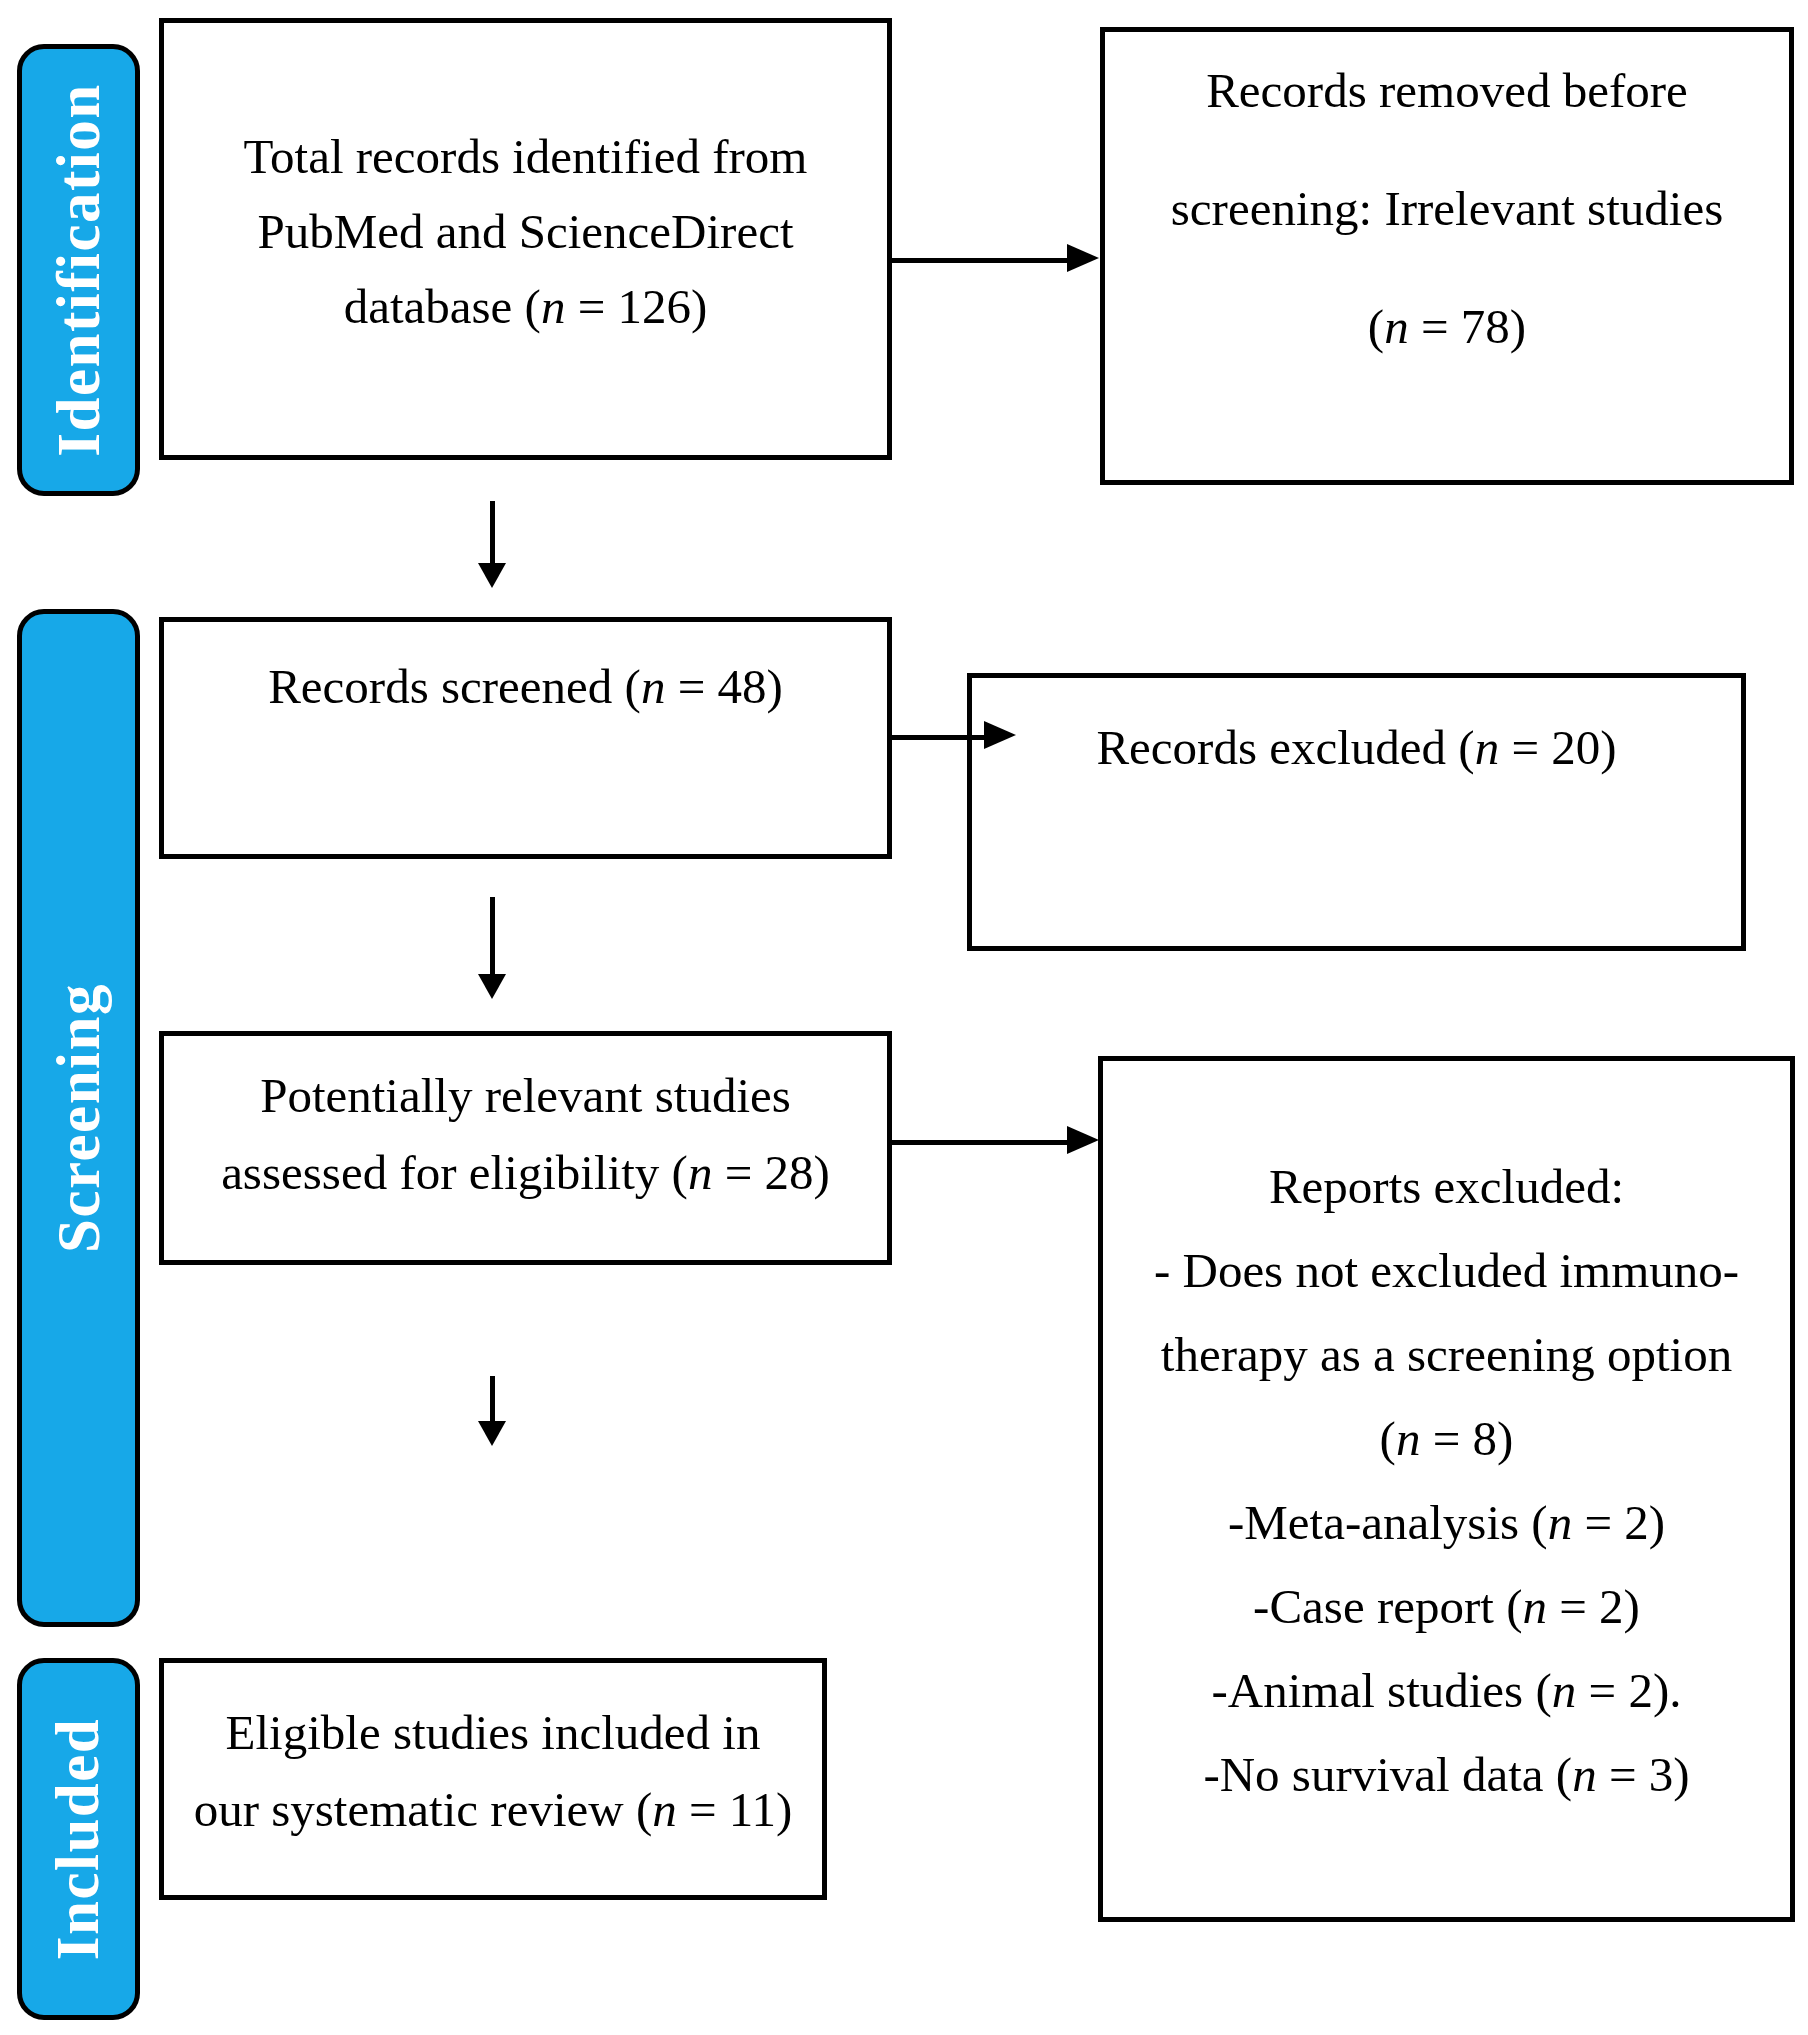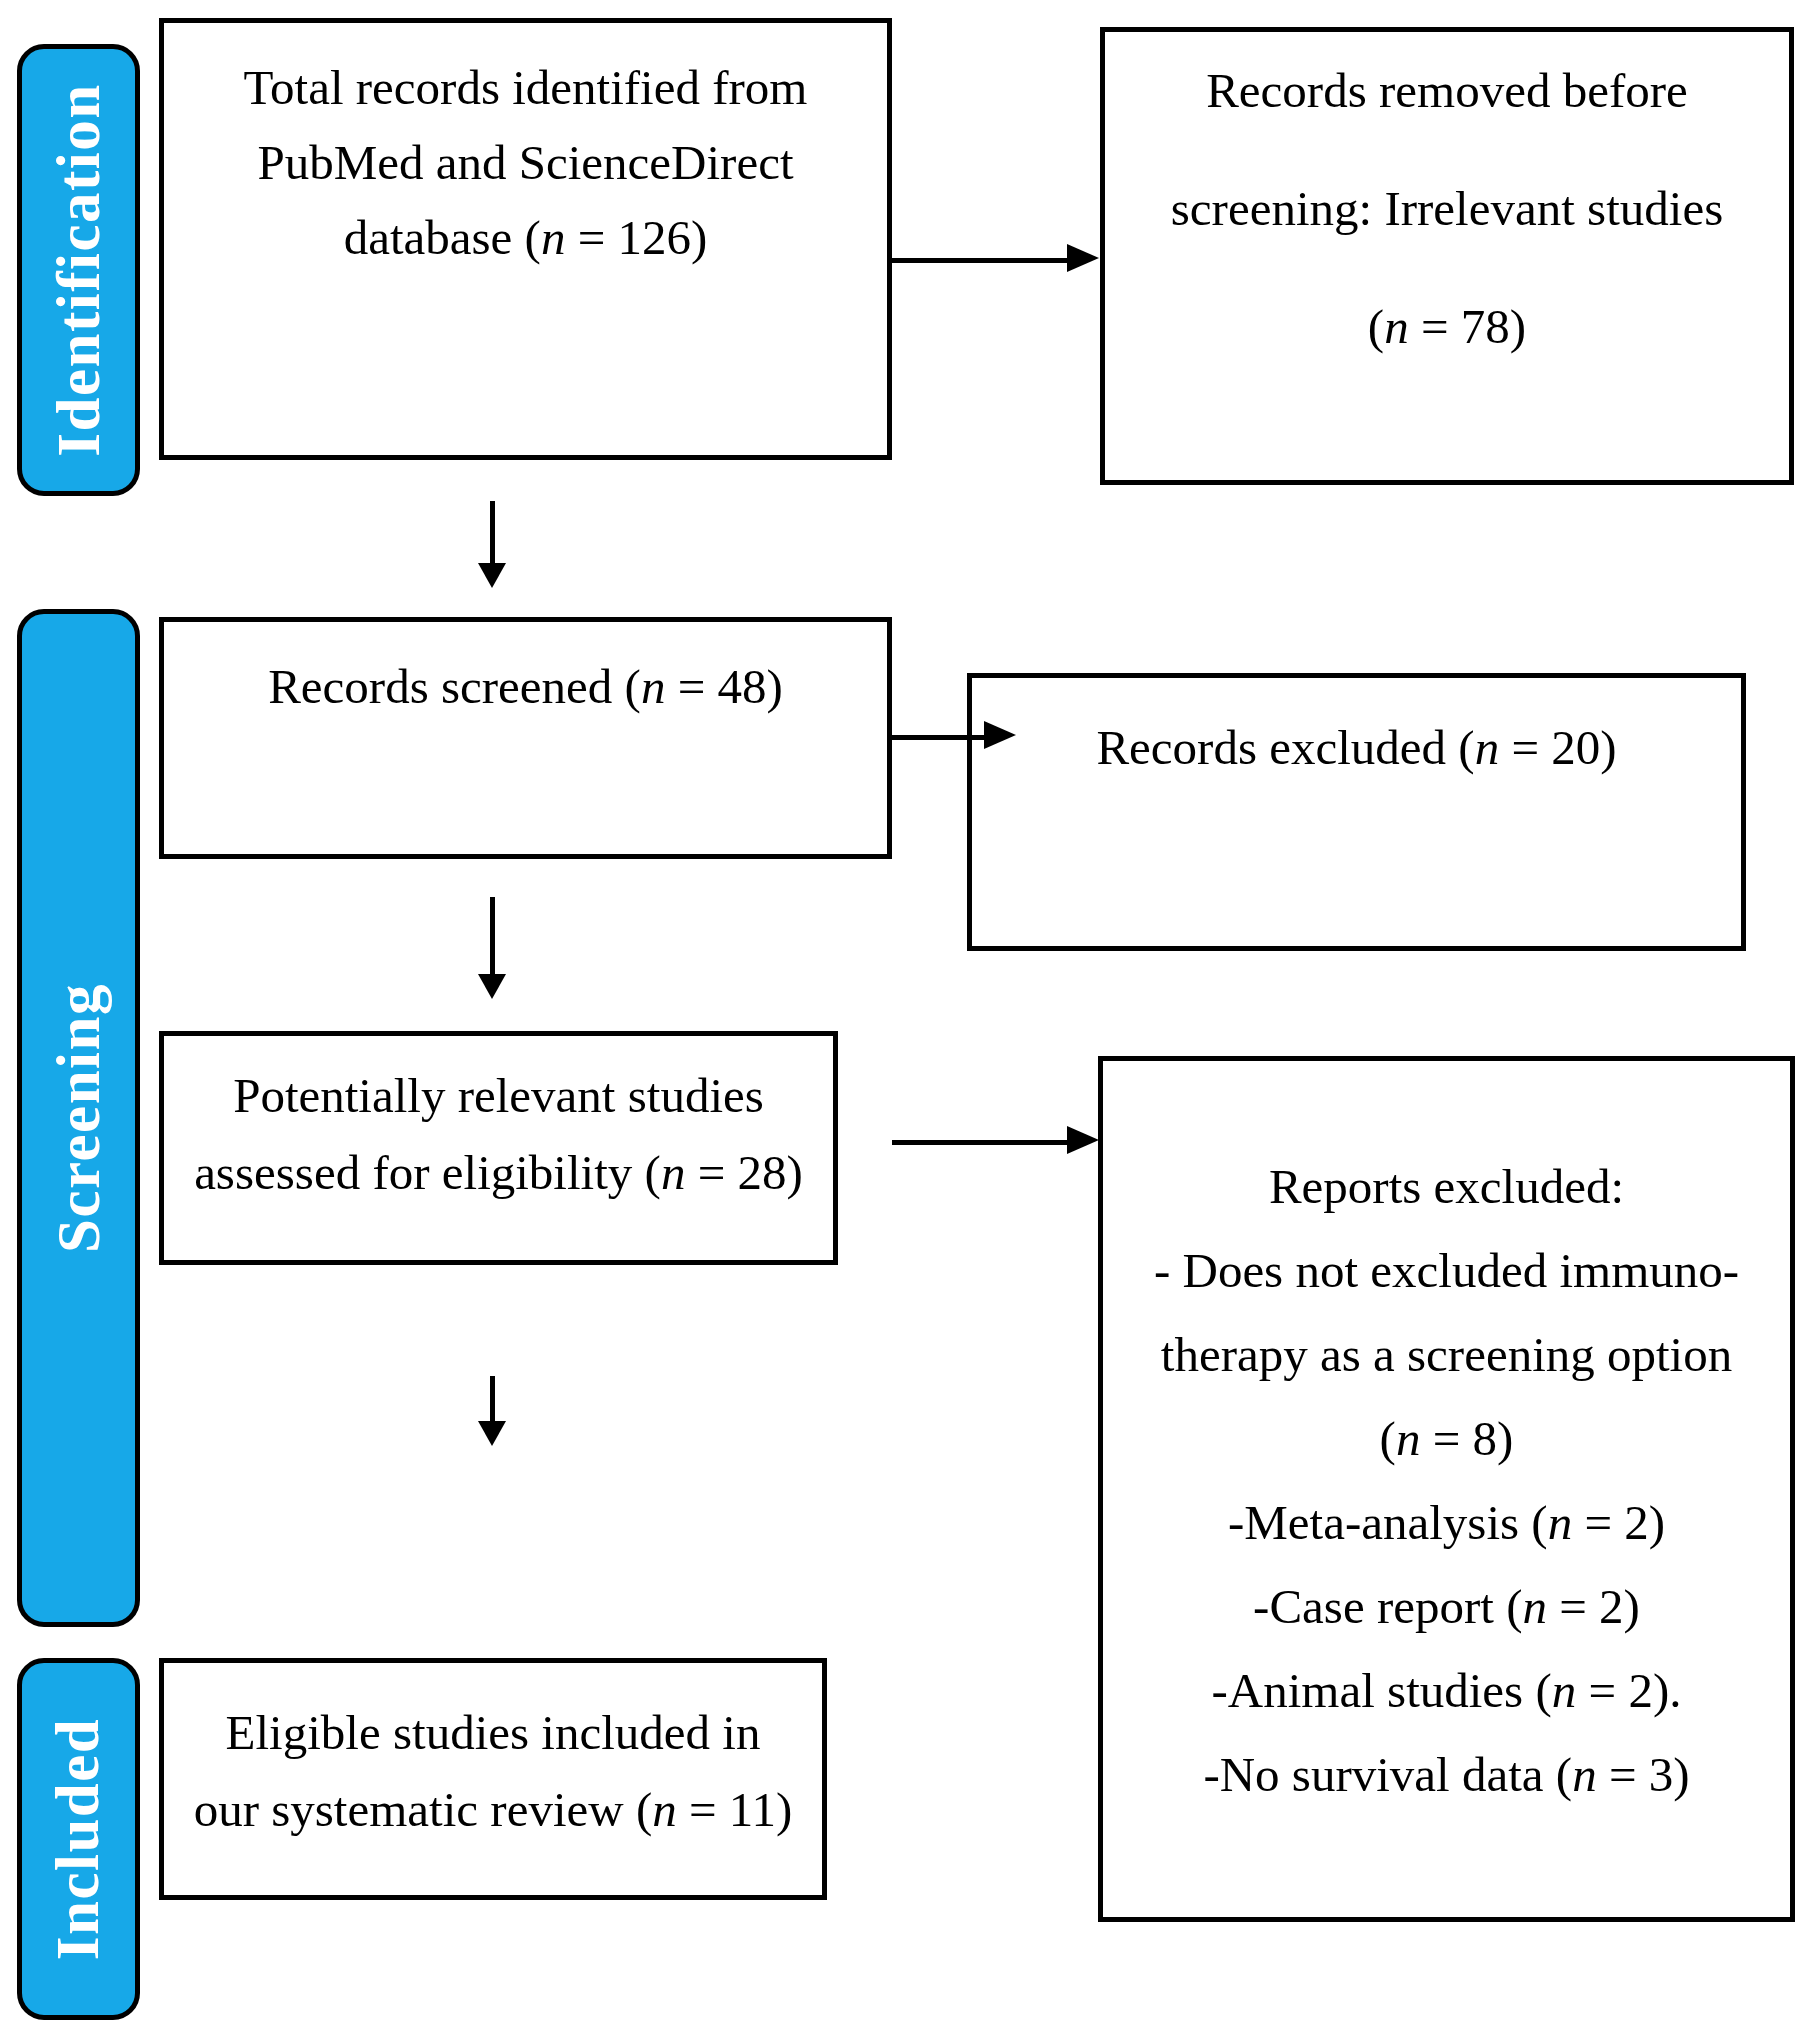--- a/index.html
+++ b/index.html
@@ -43,26 +43,26 @@
     position: absolute;
     background: #ffffff;
     border: 5.1px solid #000000;
     box-sizing: border-box;
     text-align: center;
     font-size: 49px;
   }
   .fbox .line { white-space: nowrap; }
 
   #box-total    { left: 159px; top: 18px;   width: 733px; height: 442px; }
-  #box-total .lines    { padding-top: 27px; line-height: 75px; }
+  #box-total .lines    { padding-top: 96px; line-height: 75px; }
 
   #box-screened { left: 159px; top: 617px; width: 733px; height: 242px; }
   #box-screened .lines { padding-top: 27px;  line-height: 75px; }
 
-  #box-assessed { left: 159px; top: 1031px; width: 679px; height: 234px; }
+  #box-assessed { left: 159px; top: 1031px; width: 733px; height: 234px; }
   #box-assessed .lines { padding-top: 20.6px;  line-height: 77px; }
 
   #box-eligible { left: 159px; top: 1658px; width: 668px; height: 242px; }
   #box-eligible .lines { padding-top: 31px;  line-height: 77px; }
 
   #rbox-removed { left: 1100px; top: 27px;  width: 694px; height: 458px; }
   #rbox-removed .lines { line-height: 118px; }
 
   #rbox-excluded { left: 967px; top: 673px; width: 779px; height: 278px; }
   #rbox-excluded .lines { padding-top: 31px; line-height: 77px; }

